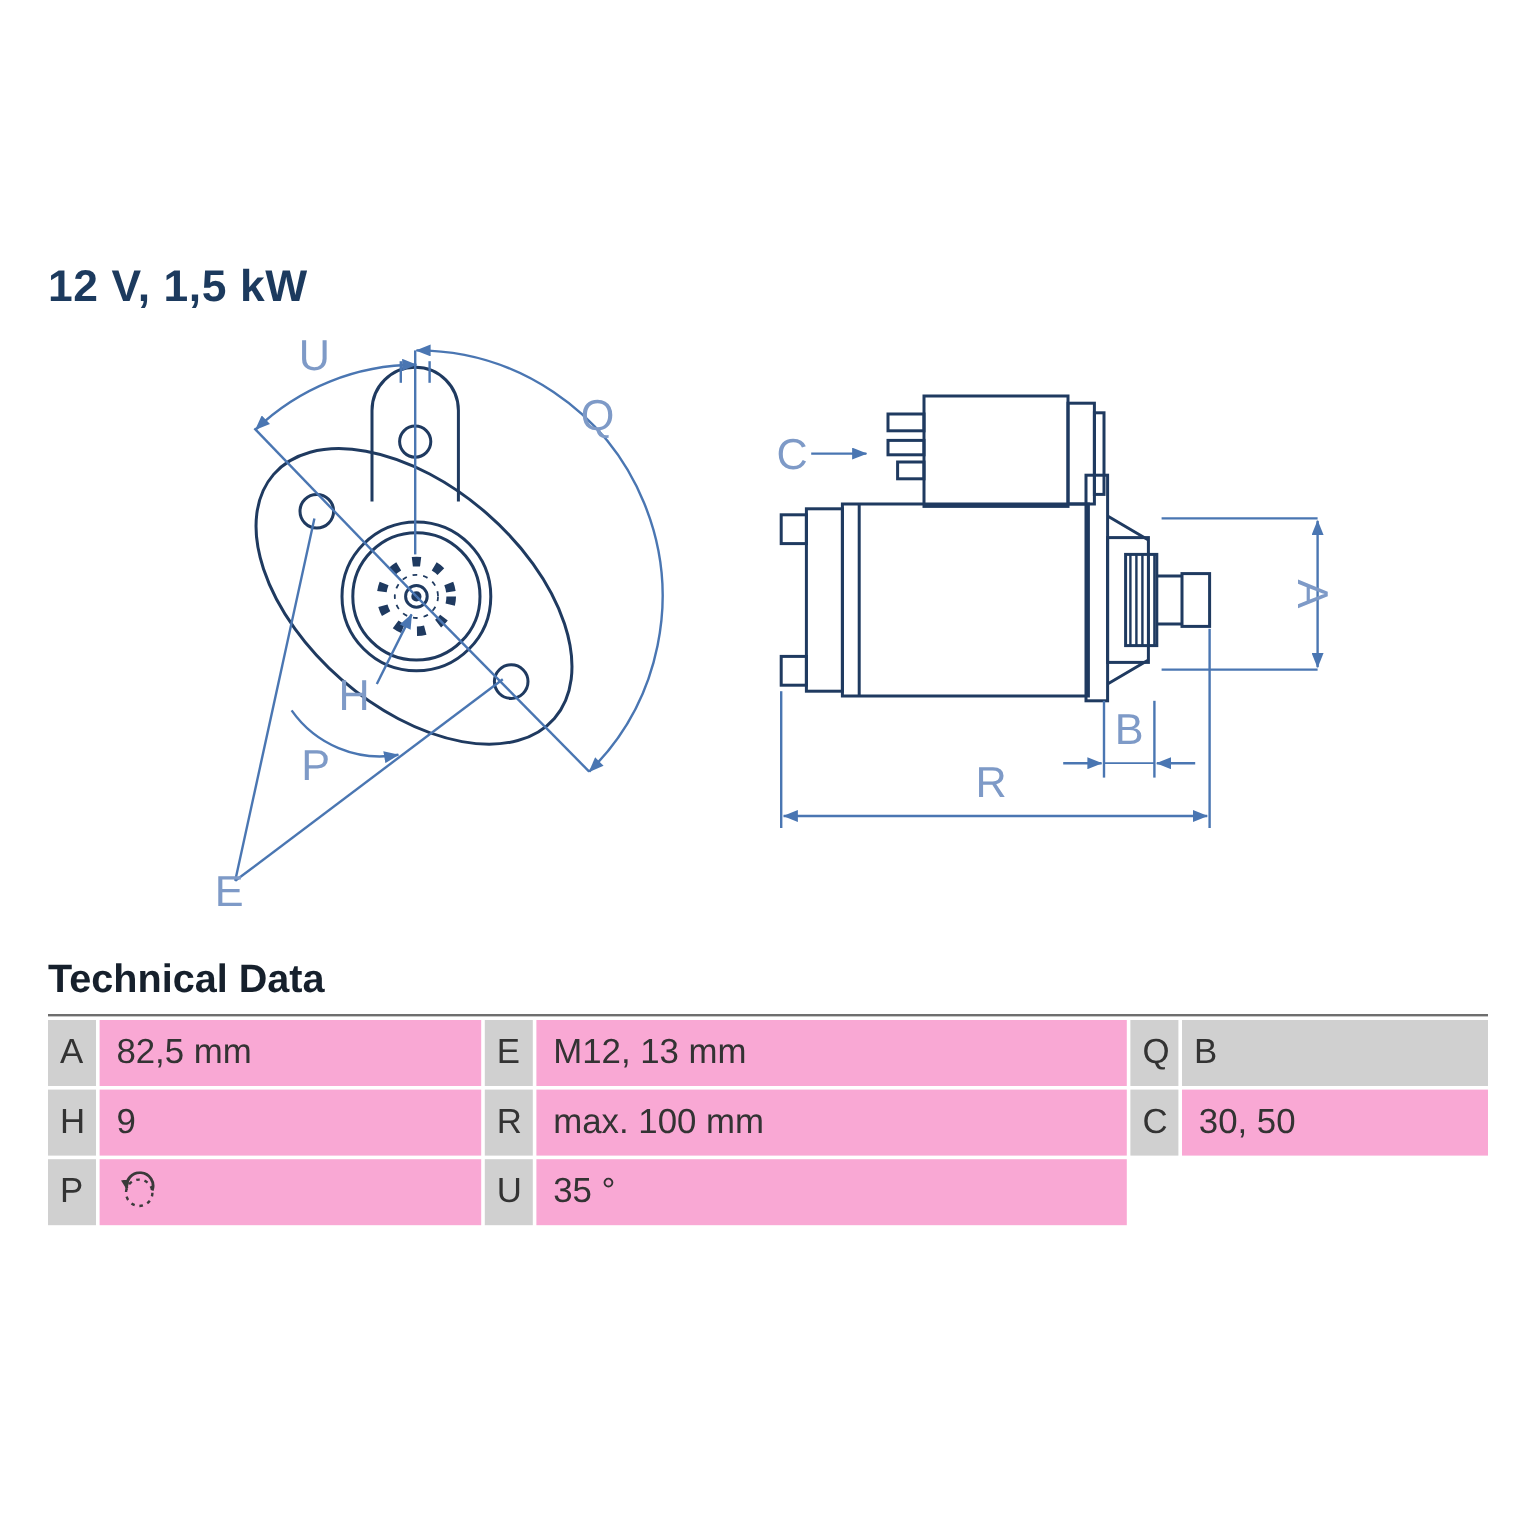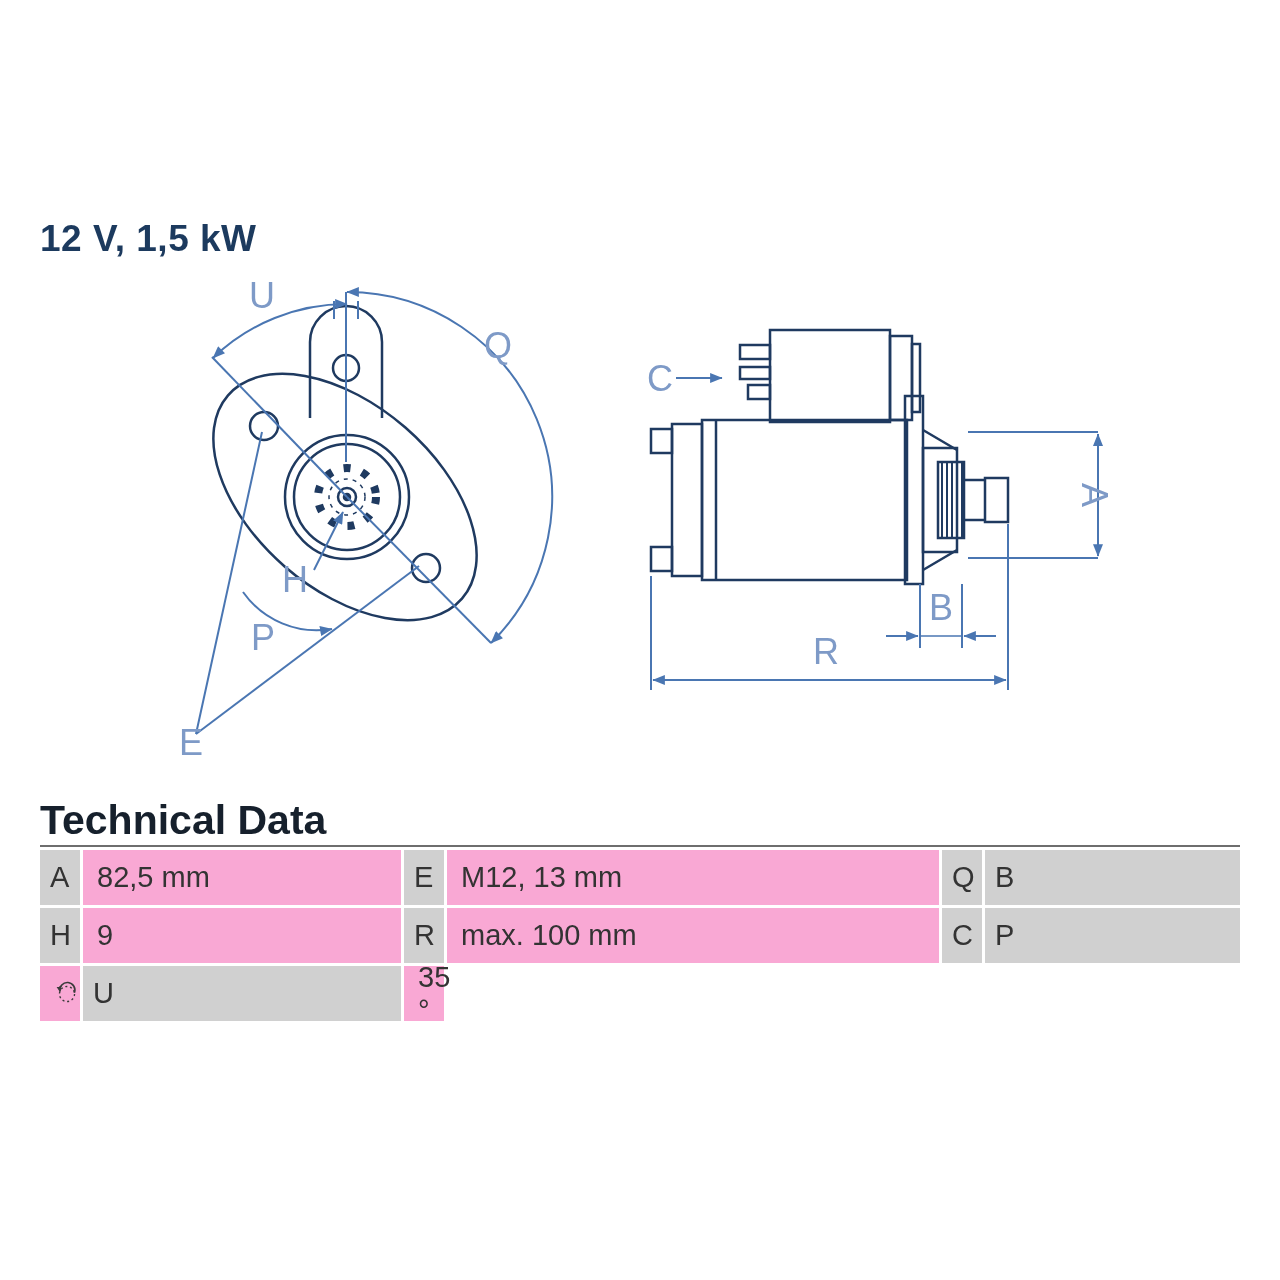--- a/index.html
+++ b/index.html
@@ -5,21 +5,21 @@
   html,body{margin:0;padding:0;}
   body{
     width:1280px;height:1280px;background:#ffffff;position:relative;overflow:hidden;
     font-family:"Liberation Sans", sans-serif;
   }
   .title{
     position:absolute;left:40px;top:218px;font-size:37px;color:#1c3a5e;letter-spacing:.5px;font-weight:bold;
   }
   .drawing{position:absolute;left:0;top:0;}
   .heading{
-    position:absolute;left:40px;top:797px;font-size:41px;font-weight:bold;color:#16202c;
+    position:absolute;left:40px;top:797px;font-size:33px;font-weight:bold;color:#16202c;
   }
   .tech-table{
     position:absolute;left:40px;top:845px;width:1200px;
     border-top:2px solid #6e6e6e;background:#ffffff;
     display:grid;grid-template-columns:40px 318px 40px 492px 40px 255px;
     gap:3px;padding-top:3px;
     font-size:29px;color:#333333;
   }
   .cell{height:55px;display:flex;align-items:center;}
   .cell-key{background:#d0d0d0;padding-left:10px;}
@@ -147,20 +147,21 @@
   <div class="cell cell-val">M12, 13 mm</div>
   <div class="cell cell-key">Q</div>
 
   <div class="cell cell-key">B</div>
   <div class="cell cell-key">H</div>
   <div class="cell cell-val">9</div>
   <div class="cell cell-key">R</div>
   <div class="cell cell-val">max. 100 mm</div>
 
   <div class="cell cell-key">C</div>
+  <div class="cell cell-val">30, 50</div>
   <div class="cell cell-key">P</div>
   <div class="cell cell-val">
     <span></span>
     <svg class="rot-icon" width="38" height="36" viewBox="0 0 38 36">
       <defs>
         <marker id="arrDark" viewBox="0 0 10 8" refX="8" refY="4" markerWidth="9" markerHeight="8" orient="auto" markerUnits="userSpaceOnUse">
           <path d="M0,0 L10,4 L0,8 Z" fill="#3a3a3a"></path>
         </marker>
       </defs>
       <circle cx="19" cy="18" r="11" fill="none" stroke="#3a3a3a" stroke-width="2" stroke-dasharray="3 4"></circle>

